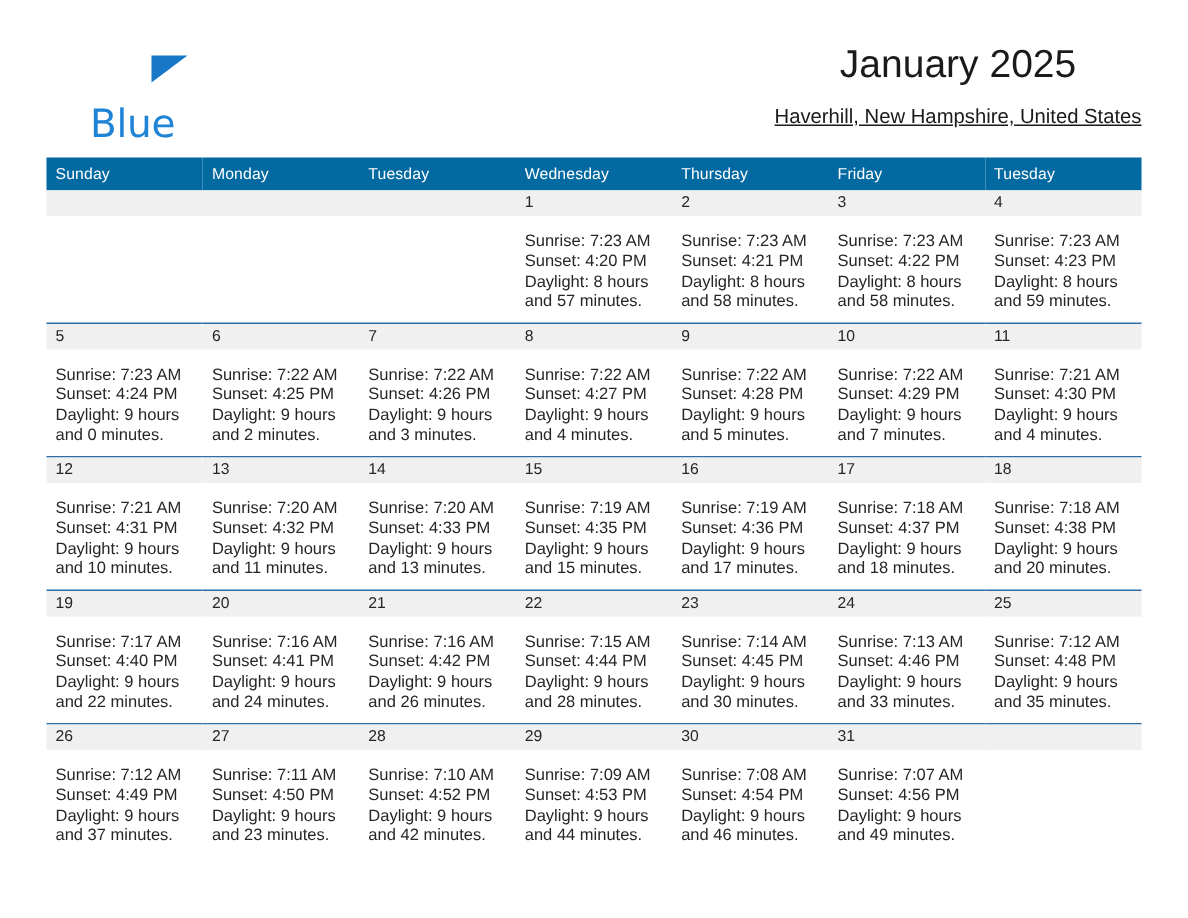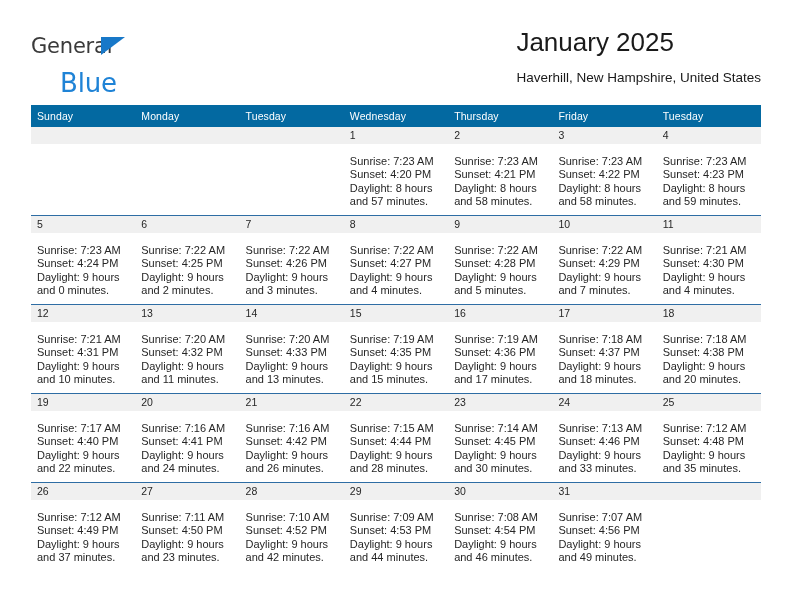--- a/index.html
+++ b/index.html
@@ -62,36 +62,37 @@
     font-size: 26px;
     letter-spacing: -0.2px;
     color: #1f83d6;
     font-family: "DejaVu Sans", sans-serif;
     font-weight: 400;
   }
   .title-block {
     position: absolute;
     right: 0;
     top: 0;
-    text-align: left;
+    text-align: center;
   }
   .cal-title {
     font-size: 26px;
     font-weight: 400;
     color: #1a1a1a;
     line-height: 32px;
     white-space: nowrap;
   }
   .cal-subtitle {
     font-size: 13.5px;
     font-weight: 400;
     color: #1a1a1a;
     line-height: 20px;
     margin-top: 10px;
     white-space: nowrap;
+    text-decoration: underline;
   }
 
   
   .calendar {
     position: absolute;
     left: 31px;
     top: 105px;
     width: 730px;
     border-collapse: collapse;
     table-layout: fixed;
@@ -147,21 +148,20 @@
   }
 </style>
 </head>
 <body>
 
 <div class="page">
 
   <div class="header">
 
     <div class="logo">
-      <span class="logo-general">General</span>
       <span class="logo-tri"></span>
       <span class="logo-blue">Blue</span>
     </div>
 
     <div class="title-block">
       <div class="cal-title">January 2025</div>
       <div class="cal-subtitle">Haverhill, New Hampshire, United States</div>
     </div>
 
   </div>

